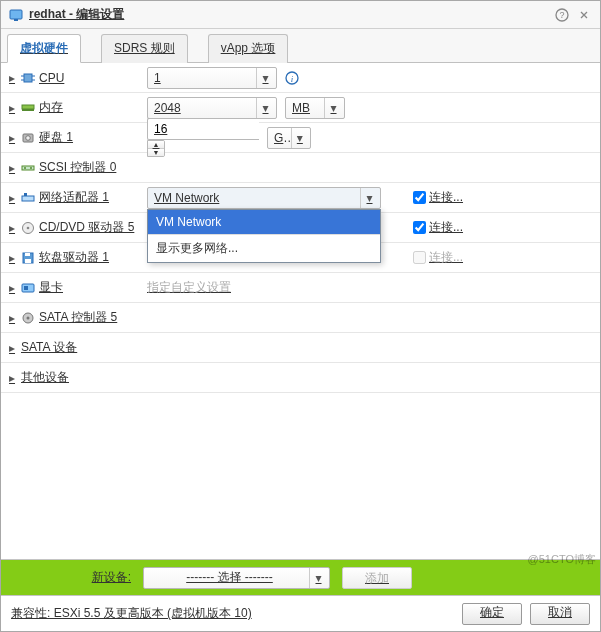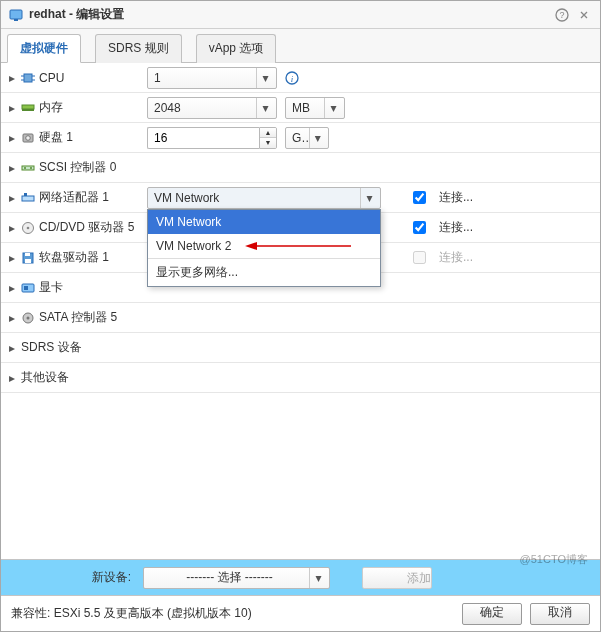--- a/index.html
+++ b/index.html
@@ -9,20 +9,21 @@
     color: #333;
     background: #fff;
   }
   .dialog {
     width: 601px;
     height: 632px;
     border: 1px solid #a8a8a8;
     background: #fff;
     display: flex;
     flex-direction: column;
+    text-decoration: underline;
   }
   
   .titlebar {
     height: 28px;
     background: #f7f7f7;
     border-bottom: 1px solid #d0d0d0;
     display: flex;
     align-items: center;
     padding: 0 8px;
   }
@@ -31,21 +32,21 @@
   }
   .titlebar .title { font-weight: bold; font-size: 12px; color: #333; flex: 0 0 auto; }
   .titlebar .spacer { flex: 1 1 auto; }
   .titlebar .help, .titlebar .expand { width: 16px; height: 16px; margin-left: 6px; cursor: pointer; display: flex; align-items: center; justify-content: center; color: #666; }
   
   .tabs {
     display: flex;
     border-bottom: 1px solid #c0c0c0;
     background: #f7f7f7;
     padding: 4px 6px 0 6px;
-    gap: 14px;
+    gap: 20px;
   }
   .tab {
     padding: 5px 12px;
     border: 1px solid #c0c0c0;
     border-bottom: none;
     background: #f0f0f0;
     color: #333;
     cursor: pointer;
     border-top-left-radius: 3px;
     border-top-right-radius: 3px;
@@ -98,37 +99,37 @@
     display: flex;
     align-items: center;
     padding: 0 2px 0 6px;
     font-size: 12px;
     cursor: pointer;
     border-radius: 2px;
     position: relative;
   }
   .select .sel-text { flex: 1 1 auto; overflow: hidden; text-overflow: ellipsis; white-space: nowrap; }
   .select .sel-caret { width: 18px; height: 20px; display: flex; align-items: center; justify-content: center; border-left: 1px solid #ccc; color: #555; }
-  .spinner { display: flex; }
+  .spinner { display: flex; flex-direction: column; }
   .spinner .spin-input {
     width: 112px; height: 22px; border: 1px solid #b8b8b8; padding: 0 6px; font-size: 12px;
     border-right: none;
     border-radius: 2px 0 0 2px;
   }
   .spinner .spin-buttons {
     display: flex; flex-direction: column; width: 18px; border: 1px solid #b8b8b8;
     border-radius: 0 2px 2px 0; overflow: hidden;
   }
   .spinner .spin-buttons div {
     flex: 1; display: flex; align-items: center; justify-content: center; font-size: 7px; background: linear-gradient(#fff,#eee); cursor: pointer;
   }
   .spinner .spin-buttons div:first-child { border-bottom: 1px solid #ccc; }
   .info-icon { width: 14px; height: 14px; color: #2a6db6; }
   .static-text { color: #333; }
-  .checkbox-wrap { display: flex; align-items: center; gap: 13px; padding-left: 24px; }
+  .checkbox-wrap { display: flex; align-items: center; gap: 3px; padding-left: 24px; }
   .checkbox-wrap.disabled { color: #aaa; }
   input[type=checkbox] { width: 13px; height: 13px; }
   
   .network-select-wrap { position: relative; width: 234px; }
   .network-select { width: 234px; }
   .dropdown-list {
     position: absolute;
     top: 22px; left: 0; width: 234px;
     background: #fff;
     border: 1px solid #7f8e9e;
@@ -154,33 +155,32 @@
     pointer-events: none;
     z-index: 200;
   }
   
   .new-device-row {
     border-top: 1px solid #c4c4c4;
     padding: 6px 10px;
     display: flex;
     align-items: center;
     gap: 12px;
-    background: #7dd3fc;
+    background: #84cc16;
     height: 36px;
   }
   .new-device-row .nd-label { width: 120px; text-align: right; color: #333; }
   .add-btn {
     width: 70px; height: 22px;
     border: 1px solid #ccc;
     background: linear-gradient(#fff,#eee);
     color: #aaa;
-    text-align: right;
+    text-align: center;
     line-height: 20px;
     border-radius: 2px;
-    margin-left: 20px;
   }
   
   .footer {
     border-top: 1px solid #c4c4c4;
     padding: 6px 10px;
     display: flex;
     align-items: center;
     height: 36px;
     gap: 8px;
   }
@@ -188,21 +188,21 @@
   .btn {
     min-width: 60px; height: 22px; padding: 0 10px;
     border: 1px solid #999;
     background: linear-gradient(#ffffff,#e8e8e8);
     border-radius: 2px;
     cursor: pointer;
     display: flex; align-items: flex-start; justify-content: center;
   }
   .watermark {
     position: absolute;
-    right: 12px; bottom: 28px;
+    right: 4px; bottom: 28px;
     font-size: 11px; color: rgba(0,0,0,0.35);
     pointer-events: none;
   }
 </style>
 </head>
 <body>
 
 <div class="dialog">
 
   <div class="titlebar">
@@ -341,28 +341,20 @@
         <div class="value-col">
           <div class="network-select-wrap">
             <div class="select network-select" style="background:#eef3f8">
               <span class="sel-text">VM Network</span>
               <span class="sel-caret">▾</span>
             </div>
             <div class="dropdown-list">
               <div class="dd-item selected">
                 <span>VM Network</span>
               </div>
-              <div class="dd-item" style="position:relative">
-                <span>VM Network 2</span>
-
-                <svg class="arrow-annot" style="left:95px; top:6px;" width="110" height="12" viewBox="0 0 110 12">
-                  <line x1="108" y1="6" x2="12" y2="6" stroke="#d40000" stroke-width="1.6"></line>
-                  <polygon points="2,6 14,2 14,10" fill="#d40000"></polygon>
-                </svg>
-              </div>
               <div class="dd-item sep-top">
                 <span>显示更多网络...</span>
               </div>
             </div>
           </div>
           <label class="checkbox-wrap">
             <input type="checkbox" checked="" style="">
             <span>连接...</span>
           </label>
         </div>
@@ -413,40 +405,43 @@
         <div class="label-col">
           <span class="expander">▸</span>
           <span class="dev-icon">
             <svg viewBox="0 0 14 14">
                 <rect x="1" y="3" width="12" height="8" rx="1" fill="#90caf9" stroke="#2a6db6"></rect>
                 <rect x="3" y="5" width="4" height="4" fill="#2a6db6"></rect>
               </svg>
           </span>
           <span>显卡</span>
         </div>
+        <div class="value-col">
+          <span class="static-text" style="color:#aaa">指定自定义设置</span>
+        </div>
       </div>
 
       <div class="row">
         <div class="label-col">
           <span class="expander">▸</span>
           <span class="dev-icon">
             <svg viewBox="0 0 14 14">
                 <circle cx="7" cy="7" r="5" fill="#ccc" stroke="#777"></circle>
                 <circle cx="7" cy="7" r="1.5" fill="#777"></circle>
               </svg>
           </span>
           <span>SATA 控制器 5</span>
         </div>
         <div class="value-col"></div>
       </div>
 
       <div class="row">
         <div class="label-col">
           <span class="expander">▸</span>
-          <span>SDRS 设备</span>
+          <span>SATA 设备</span>
         </div>
         <div class="value-col"></div>
       </div>
 
       <div class="row">
         <div class="label-col">
           <span class="expander">▸</span>
           <span>其他设备</span>
         </div>
         <div class="value-col"></div>

